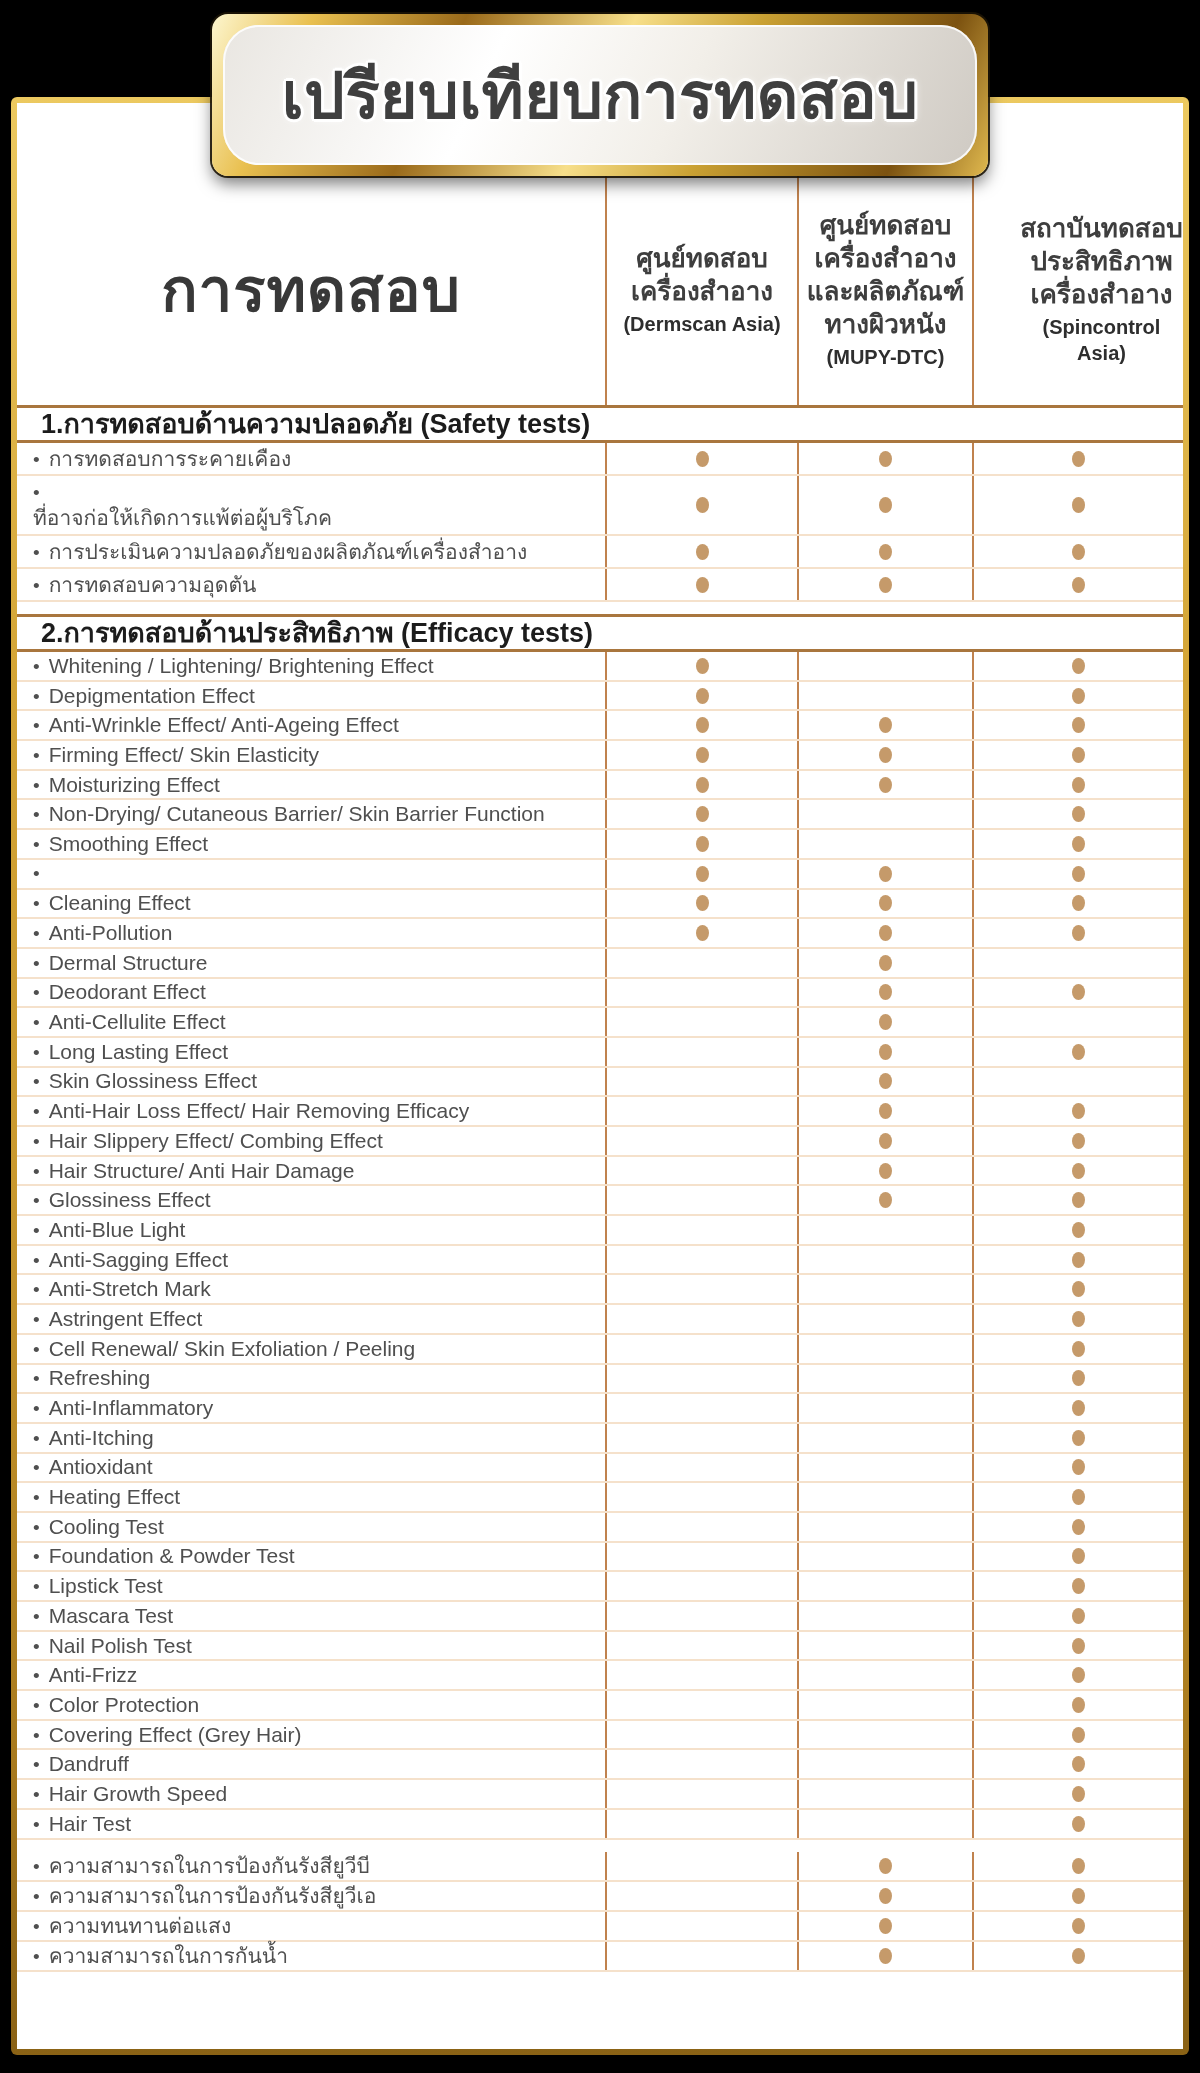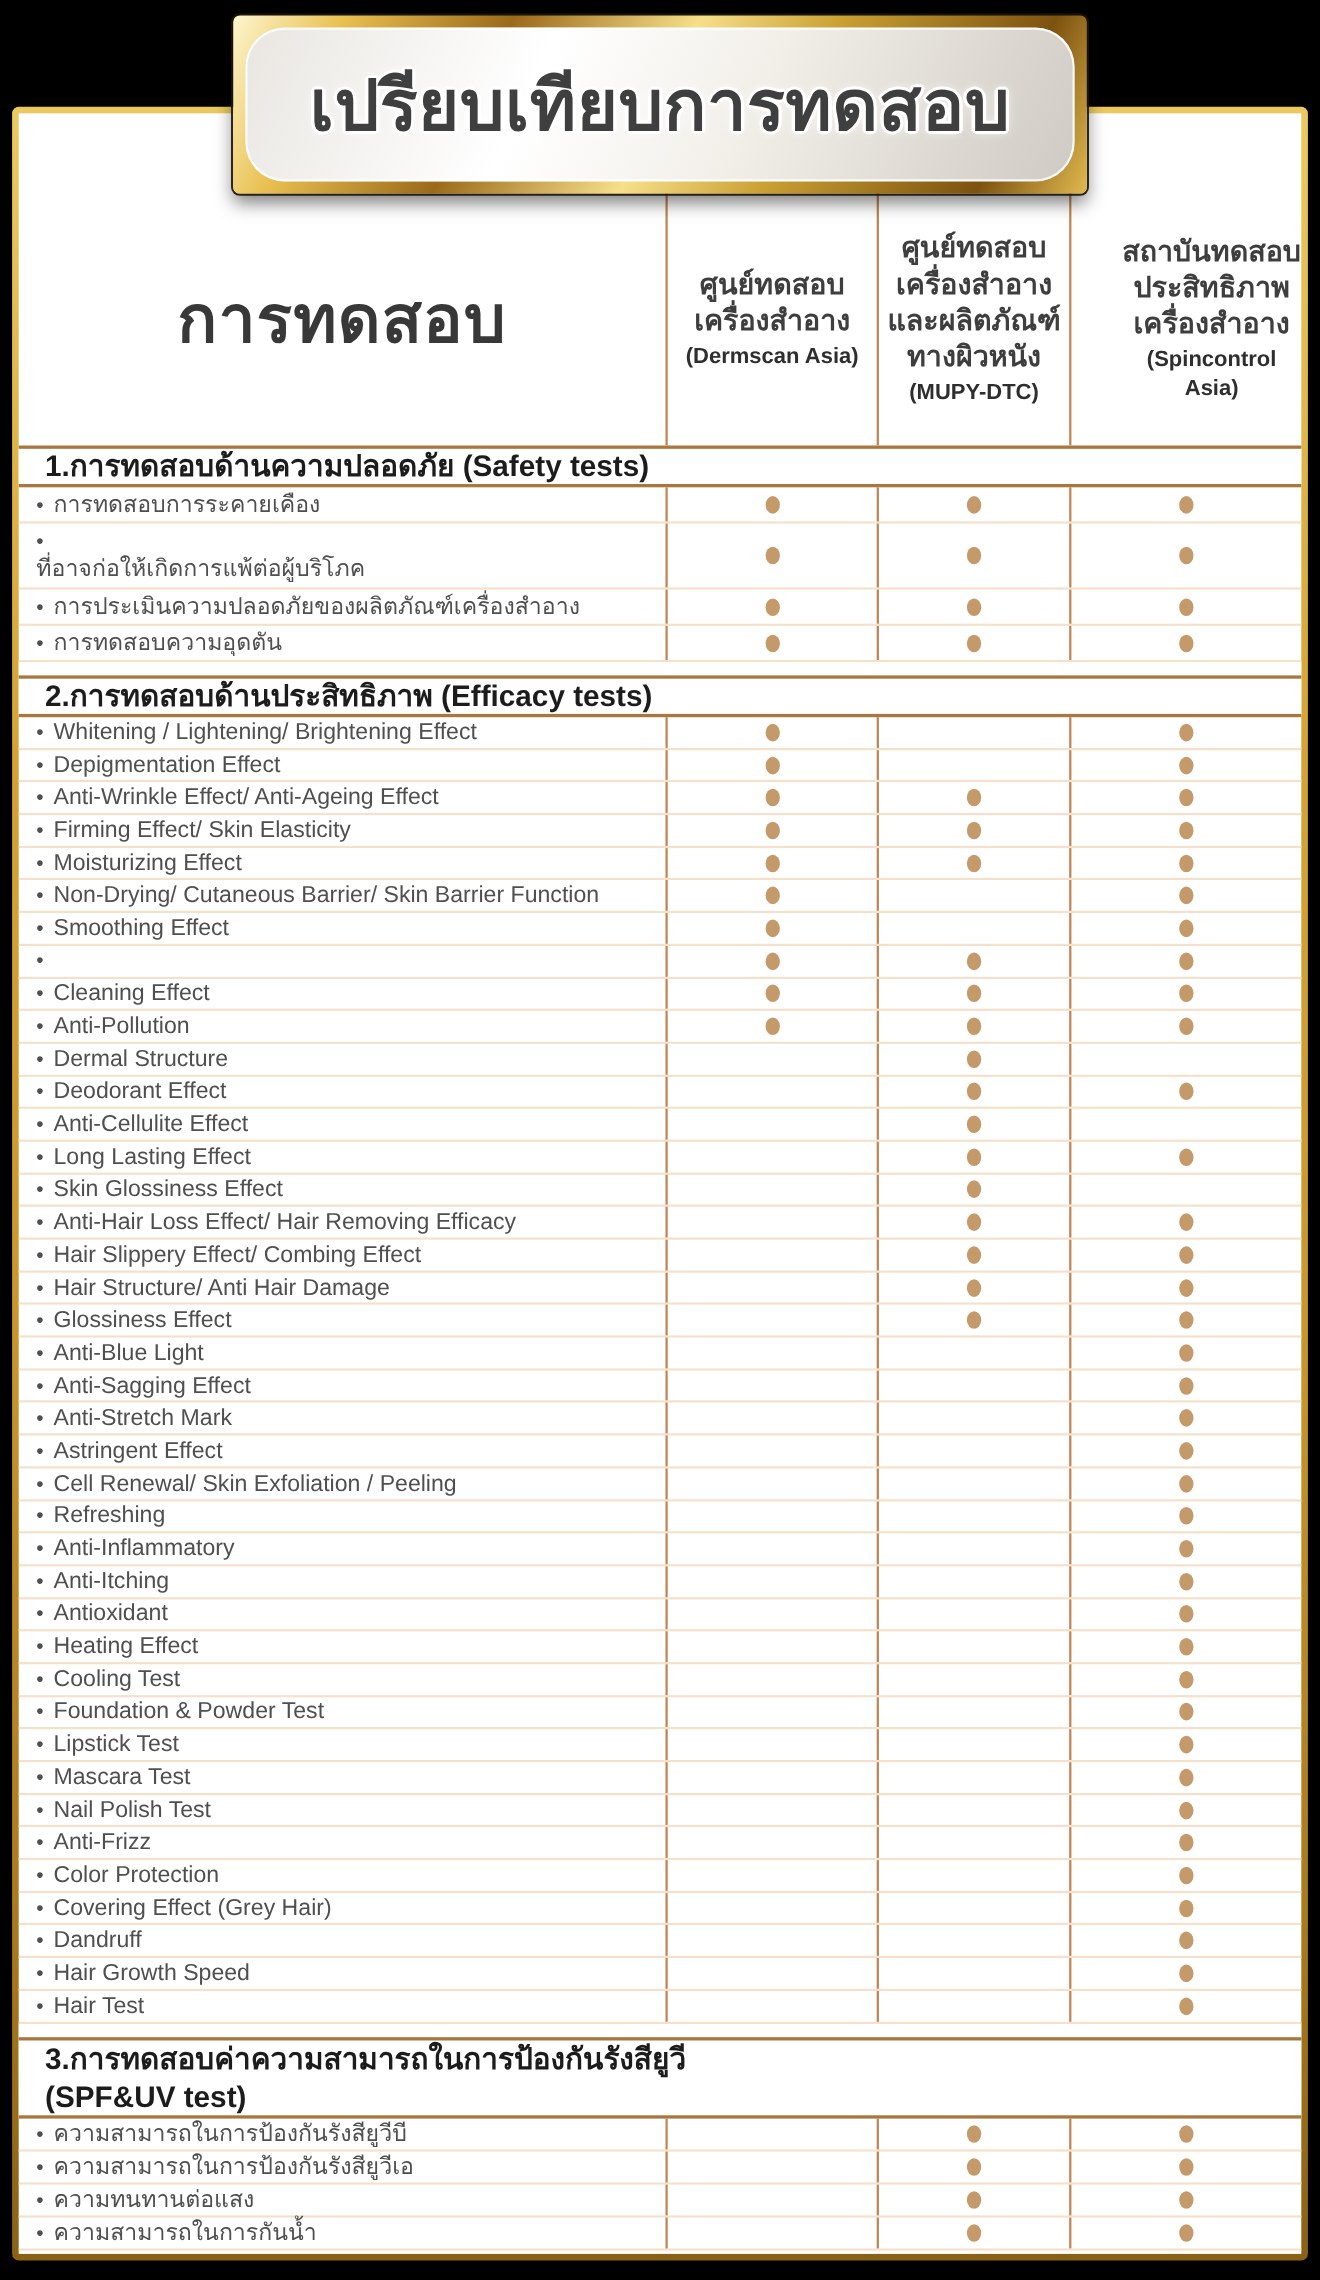--- a/index.html
+++ b/index.html
@@ -54,21 +54,21 @@
   .l2{font-size:21px;line-height:25px;color:var(--label-text,#4F4F4F);}
   .cell{
     box-sizing:border-box;border-left:2px solid var(--divider,#C0824E);
     display:flex;align-items:center;justify-content:center;
   }
   .cell.c1{width:192px;} .cell.c2{width:175px;} .cell.c3{flex:1;}
   .dot{width:13px;height:16px;border-radius:50%;background:var(--dot,#C59A6A);}
   
   .badge{
     position:absolute;left:212px;top:14px;width:776px;height:162px;
-    box-sizing:border-box;padding:11px;border-radius:6px;
+    box-sizing:border-box;padding:11px;border-radius:16px;
     background:linear-gradient(115deg,#fdf6cf 0%,#e9c050 12%,#9a6a1a 30%,#f7df8a 50%,#caa133 65%,#7c5210 88%,#e0b94f 100%);
     box-shadow:0 0 0 2px rgba(28,20,6,0.9),0 8px 16px rgba(0,0,0,0.5);
     z-index:5;
   }
   .badge-inner{
     width:100%;height:100%;box-sizing:border-box;border-radius:36px;
     background:linear-gradient(115deg,#e9e6e1 0%,#ffffff 35%,#f2efe9 60%,#cfcac3 100%);
     display:flex;align-items:center;justify-content:center;
     box-shadow:inset 0 0 0 2px rgba(255,255,255,0.85);
   }
@@ -745,24 +745,20 @@
               </div>
             </div>
             <div class="cell c1"></div>
             <div class="cell c2"></div>
             <div class="cell c3">
               <div class="dot"></div>
             </div>
           </div>
         </div>
         <div class="gap"></div>
-        <div class="band two">
-          <div class="band-line">3.การทดสอบค่าความสามารถในการป้องกันรังสียูวี</div>
-          <div class="band-line">(SPF&amp;UV test)</div>
-        </div>
         <div class="sec2">
           <div class="row">
             <div class="lbl">
               <div class="l1">
                 <span class="bullet">•</span>
                 <span>ความสามารถในการป้องกันรังสียูวีบี</span>
               </div>
             </div>
             <div class="cell c1"></div>
             <div class="cell c2">

